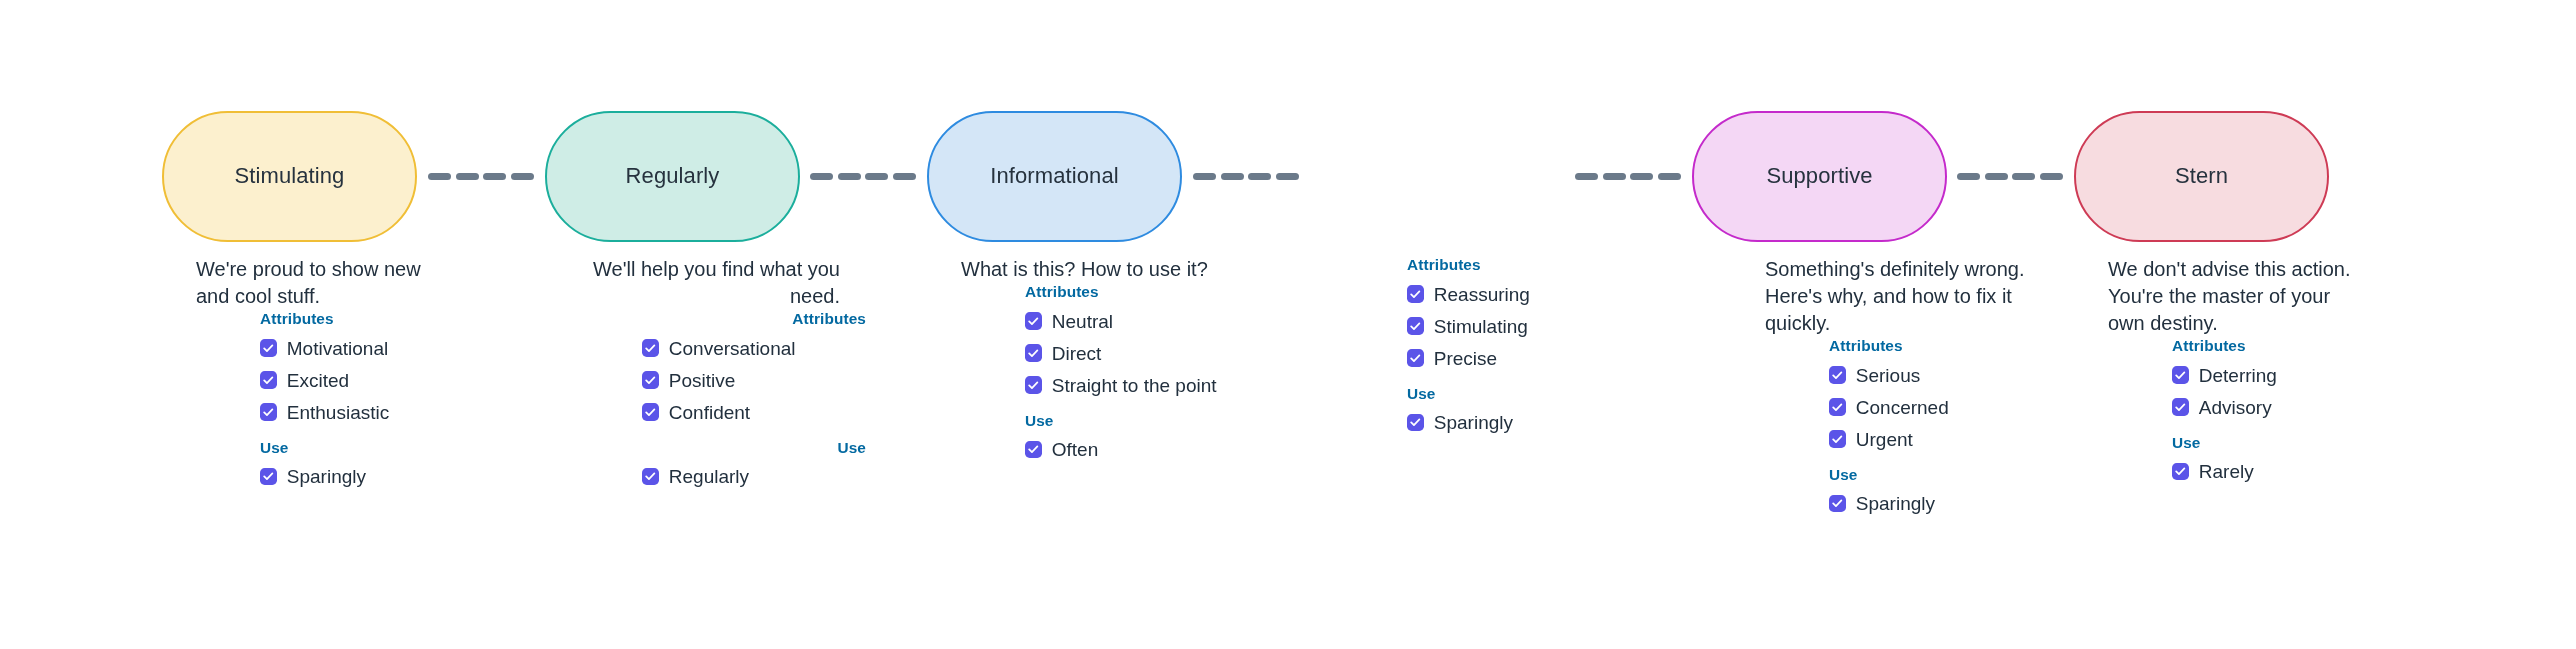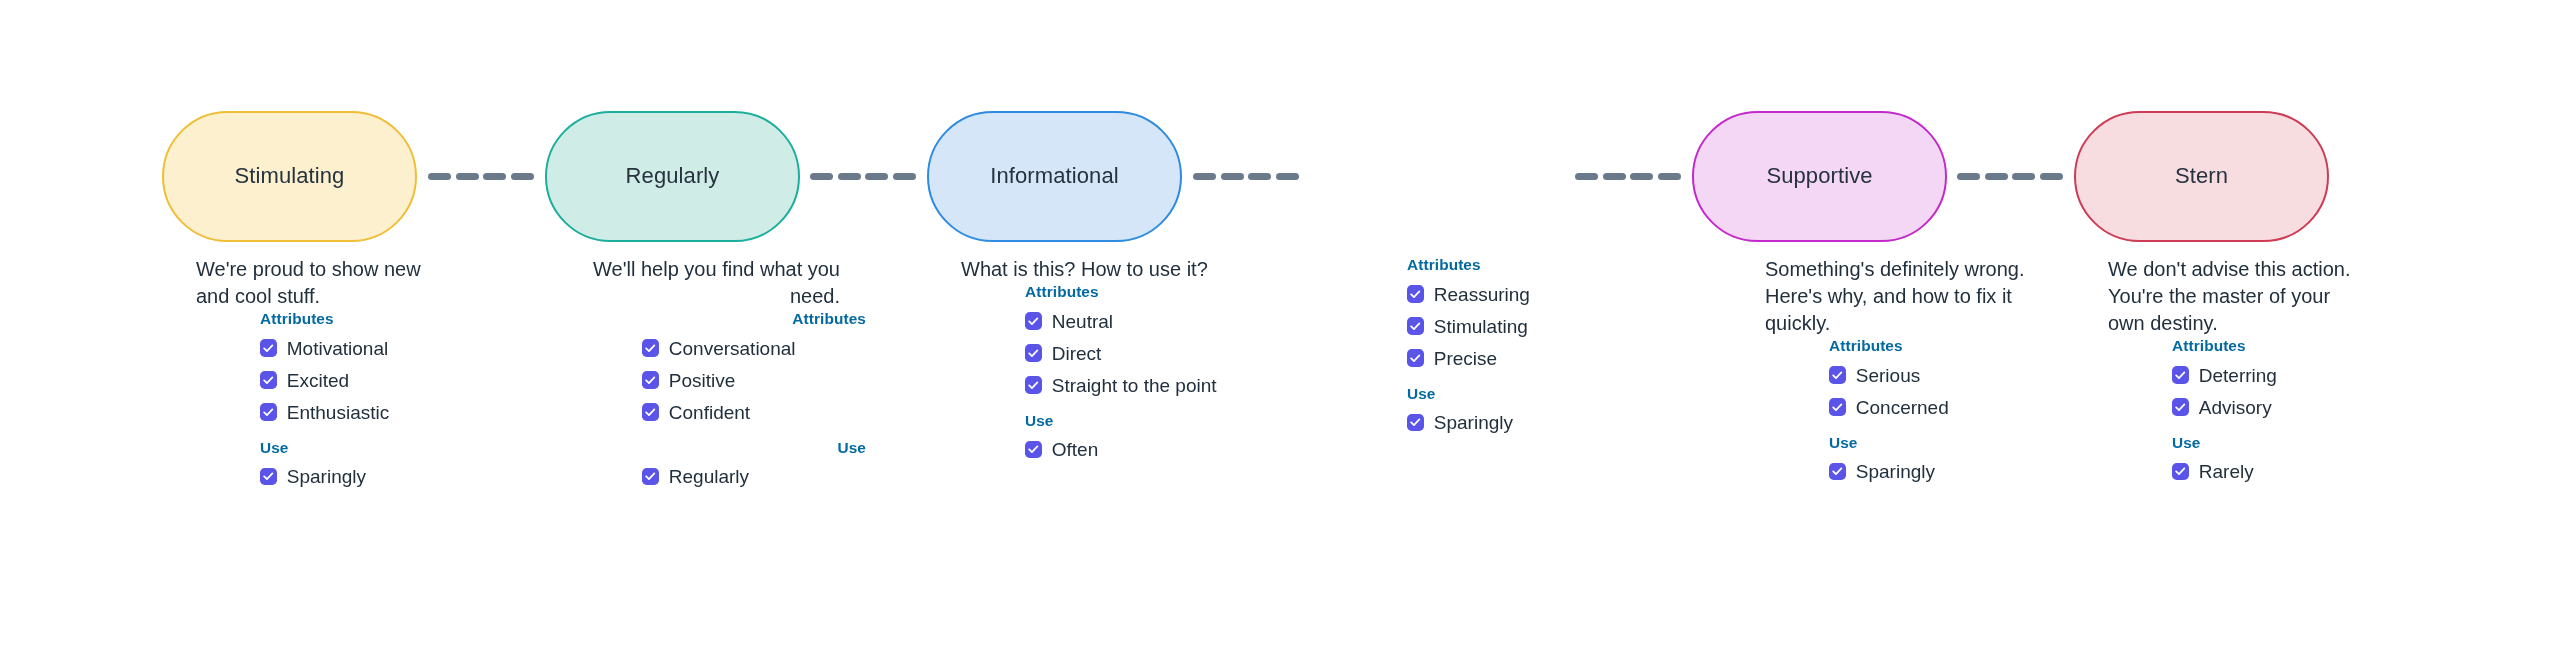--- a/index.html
+++ b/index.html
@@ -380,20 +380,28 @@
               <span class="check-label">Serious</span>
             </li>
             <li class="check-item">
               <span class="checkbox" style="background: rgb(91, 84, 232);">
                 <svg width="10.7" height="8.7" viewBox="0 0 16 13" fill="none">
                   <path d="M1.8 6.6 L5.9 10.6 L14.0 2.0" stroke="#FFFFFF" stroke-width="2.6" stroke-linecap="round" stroke-linejoin="round"></path>
                 </svg>
               </span>
               <span class="check-label">Concerned</span>
             </li>
+            <li class="check-item">
+              <span class="checkbox" style="background: rgb(91, 84, 232);">
+                <svg width="10.7" height="8.7" viewBox="0 0 16 13" fill="none">
+                  <path d="M1.8 6.6 L5.9 10.6 L14.0 2.0" stroke="#FFFFFF" stroke-width="2.6" stroke-linecap="round" stroke-linejoin="round"></path>
+                </svg>
+              </span>
+              <span class="check-label">Urgent</span>
+            </li>
           </ul>
           <div class="group-label group-use">Use</div>
           <ul class="check-list">
             <li class="check-item">
               <span class="checkbox" style="background: rgb(91, 84, 232);">
                 <svg width="10.7" height="8.7" viewBox="0 0 16 13" fill="none">
                   <path d="M1.8 6.6 L5.9 10.6 L14.0 2.0" stroke="#FFFFFF" stroke-width="2.6" stroke-linecap="round" stroke-linejoin="round"></path>
                 </svg>
               </span>
               <span class="check-label">Sparingly</span>

